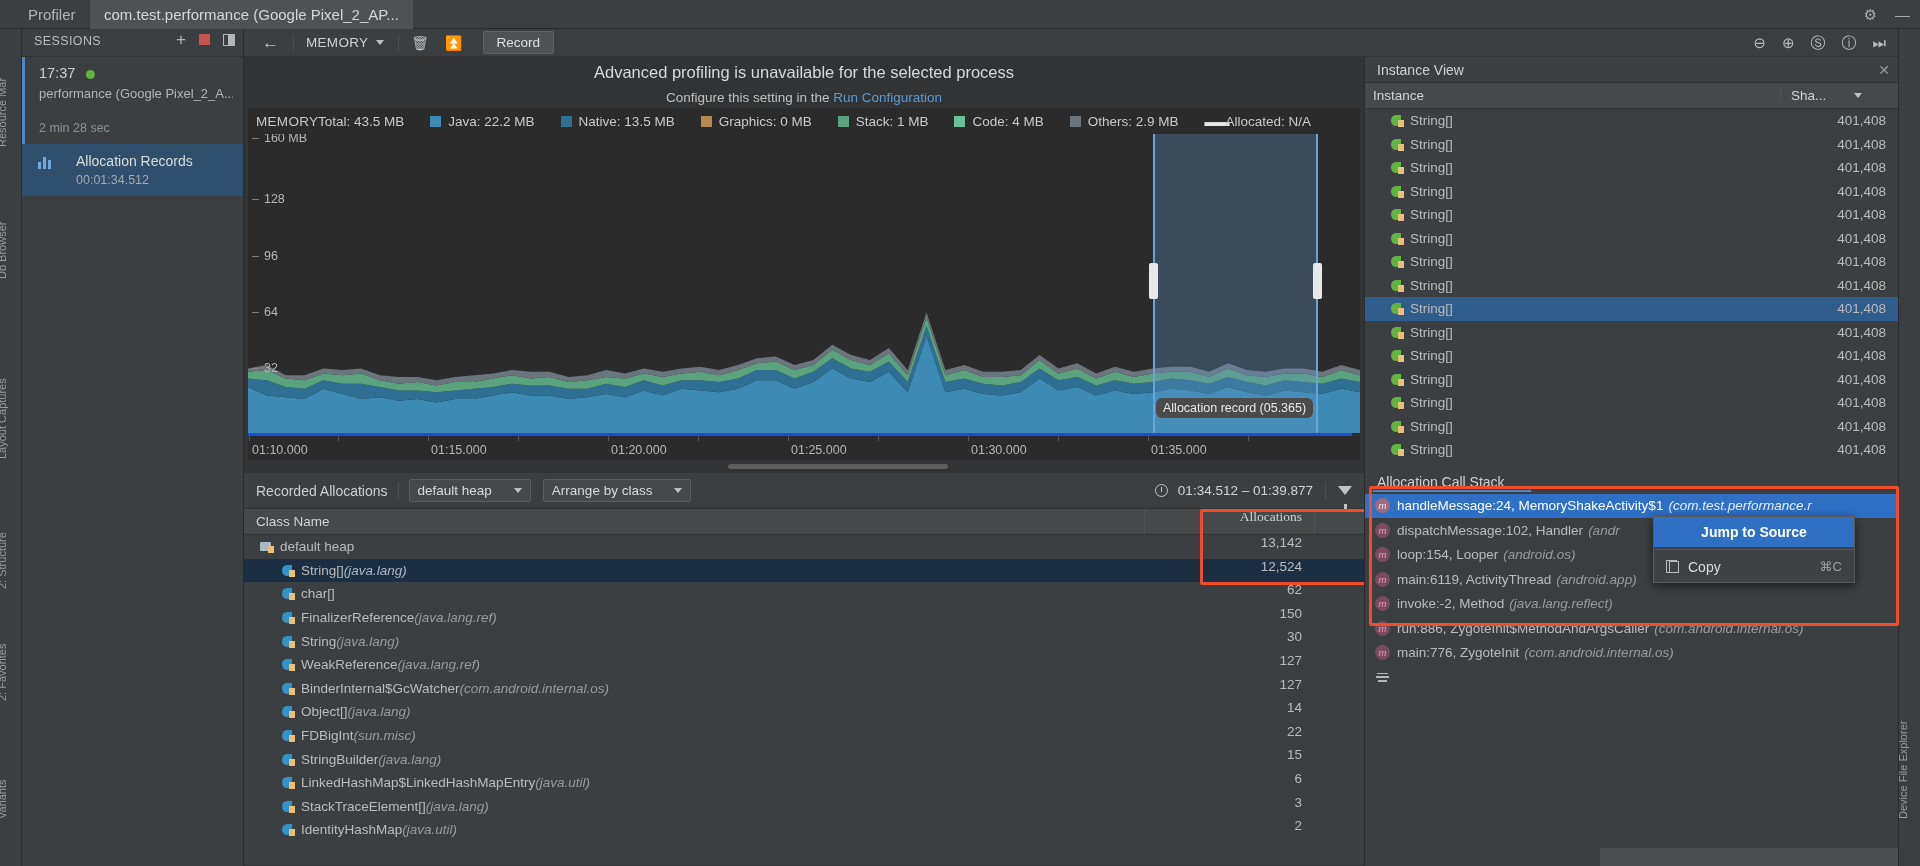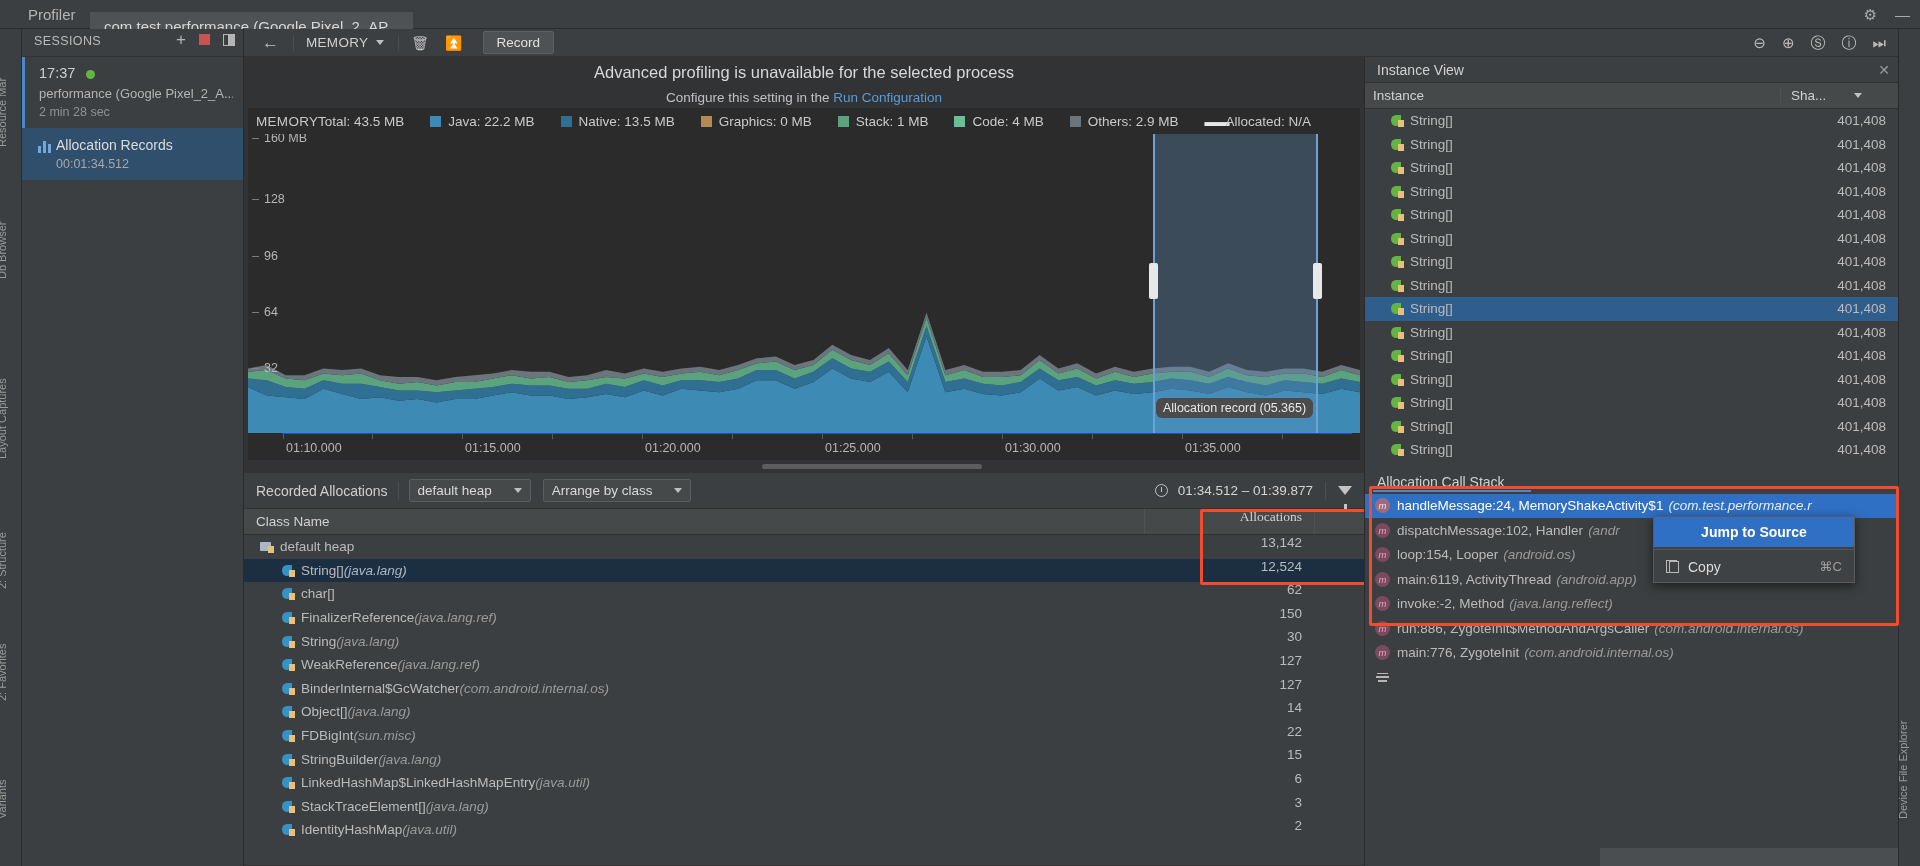--- a/index.html
+++ b/index.html
@@ -15,21 +15,21 @@
   
   .winbar {
     position: absolute; left: 0; top: 0; width: 1920px; height: 29px;
     background: #3c3f41; border-bottom: 1px solid #2b2b2b;
   }
   .tab {
     position: absolute; top: 0; height: 29px; line-height: 29px;
     font-size: 15px; color: #b4b4b4; padding: 0 14px; white-space: nowrap;
   }
   .tab.t1 { left: 14px; }
-  .tab.t2 { left: 90px; background: #4e5254; color: #d6d6d6; margin-top: 12px; }
+  .tab.t2 { left: 90px; background: #4e5254; color: #d6d6d6; }
   .wintools { position: absolute; right: 10px; top: 0; height: 29px; display: flex; align-items: center; gap: 18px; }
   .wintools span { font-size: 15px; color: #a9a9a9; line-height: 1; }
 
   
   .leftstrip {
     position: absolute; left: 0; top: 29px; width: 22px; height: 837px;
     background: #3c3f41; border-right: 1px solid #2b2b2b;
   }
   .vlabel {
     position: absolute; left: -4px; width: 30px;
@@ -60,23 +60,23 @@
   .ic-panel { width: 12px; height: 12px; border: 1.6px solid #b5b5b5; display: inline-block; position: relative; }
   .ic-panel:after { content:""; position:absolute; left:4px; top:0; bottom:0; width:6px; background:#b5b5b5; }
 
   .sess-item {
     position: relative; padding: 8px 10px 9px 14px; border-left: 3px solid #4a88c7;
     background: #3c3f41;
   }
   .sess-time { font-size: 14.5px; color: #cfcfcf; }
   .dot-live { display:inline-block; width:9px; height:9px; border-radius:50%; background:#62b543; margin-left:7px; vertical-align:middle; }
   .sess-dev { font-size: 13px; color: #b4b4b4; margin-top: 5px; white-space: nowrap; overflow: hidden; }
-  .sess-dur { font-size: 12.5px; color: #909090; margin-top: 4px; }
-
-  .rec-item { display:flex; align-items:flex-start; gap:4px; padding: 9px 10px 9px 16px; background:#2f4f6d; }
+  .sess-dur { font-size: 12.5px; color: #909090; margin-top: 20px; }
+
+  .rec-item { display:flex; align-items:flex-start; gap:24px; padding: 9px 10px 9px 16px; background:#2f4f6d; }
   .rec-ic { width: 14px; height: 14px; margin-top: 2px; position: relative; }
   .rec-ic i { position:absolute; bottom:0; width:3px; background:#6fa8dc; }
   .rec-ic i:nth-child(1){ left:0; height:7px; }
   .rec-ic i:nth-child(2){ left:5px; height:12px; }
   .rec-ic i:nth-child(3){ left:10px; height:9px; }
   .rec-t { font-size: 14px; color: #dcdcdc; }
   .rec-s { font-size: 12.5px; color: #a8a8a8; margin-top: 4px; }
 
   
   .ptoolbar {
@@ -119,21 +119,21 @@
   .ytick:before { content:"–"; color:#8a8a8a; margin-right: 5px; }
   .sel-range {
     position: absolute; top: -26px; bottom: -27px; background: rgba(96,150,200,.30);
     border-left: 2px solid #6ba3d6; border-right: 2px solid #6ba3d6;
   }
   .handle { position: absolute; top: 44%; width: 9px; height: 36px; background: #e8e8e8; border-radius: 2px; }
   .tip {
     position: absolute; background: #4b4b4b; color: #e8e8e8; font-size: 12.5px;
     padding: 3px 7px; white-space: nowrap; border-radius: 6px;
   }
-  .xaxis { position: absolute; left: 0; right: 8px; bottom: 0; height: 27px; border-top: 1px solid #1d4ed8; margin-left: 34px; }
+  .xaxis { position: absolute; left: 0; right: 8px; bottom: 0; height: 27px; border-top: 3px solid #1d4ed8; }
   .xtick { position: absolute; top: 7px; font-size: 12.5px; color: #b6b6b6; }
   .xmark { position: absolute; top: 0; width: 1px; height: 5px; background: #5a5a5a; }
   .hscroll { position: absolute; left: 0; bottom: -9px; height: 5px; background: #5d5d5d; border-radius: 3px; }
 
   
   .alloc-tb {
     position: relative; height: 36px; display: flex; align-items: center;
     padding: 0 8px 0 12px; background: #3c3f41; border-bottom: 1px solid #323232;
   }
   .alloc-tb .lbl { font-size: 14px; color: #cfcfcf; margin-right: 10px; }

